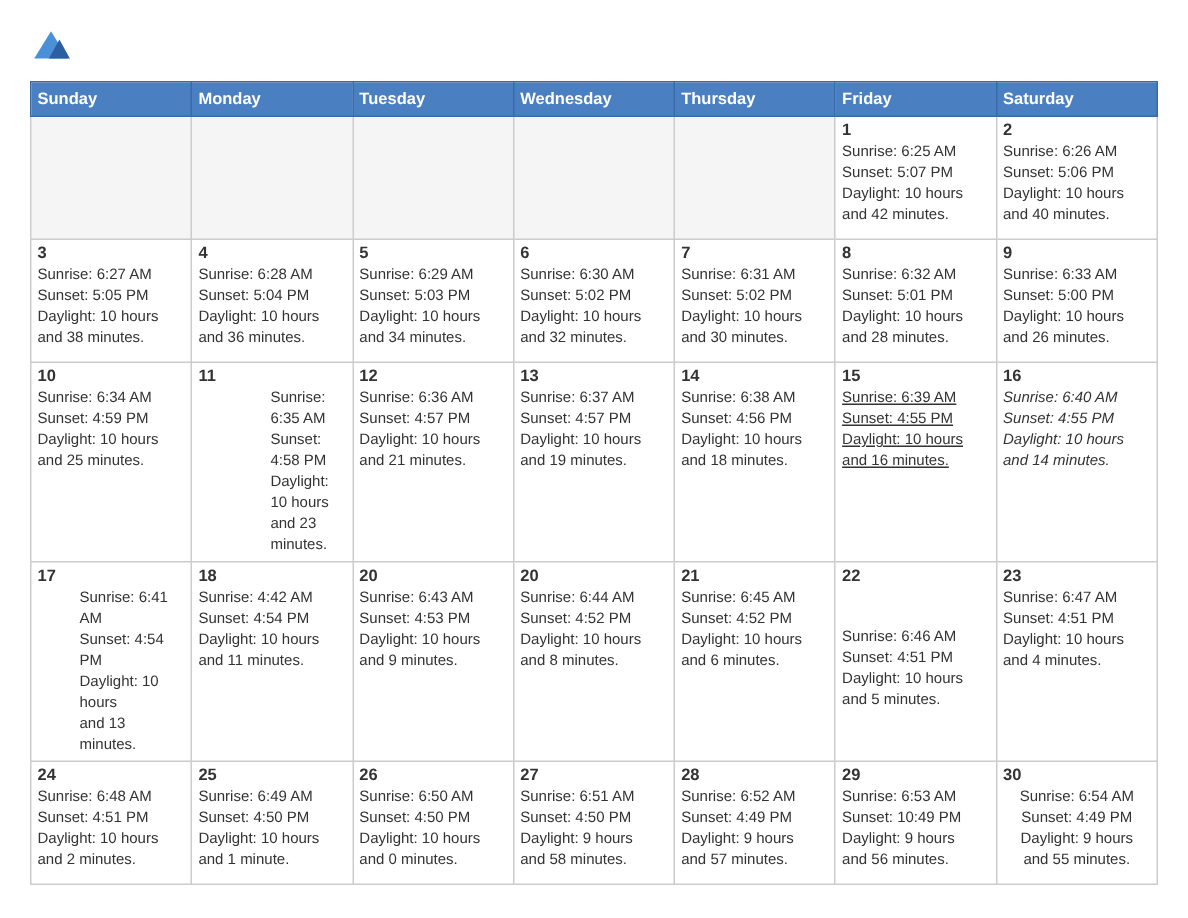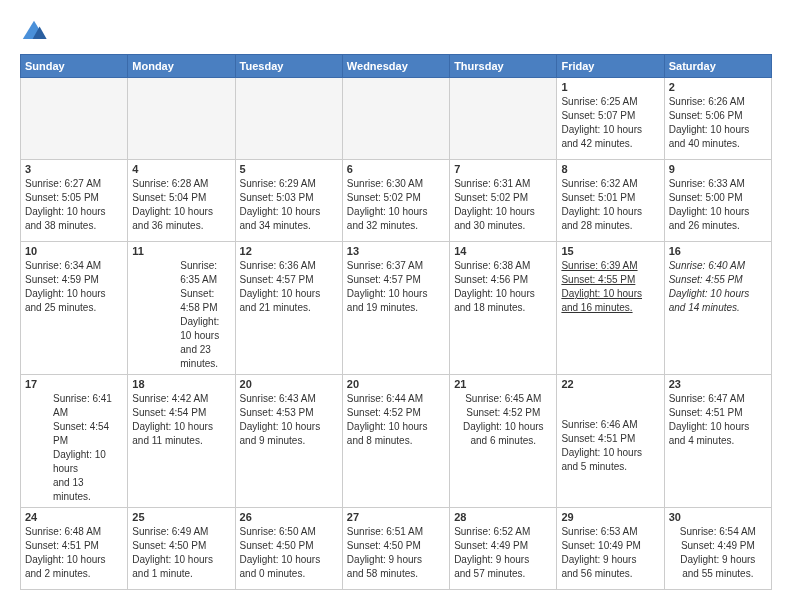--- a/index.html
+++ b/index.html
@@ -273,21 +273,21 @@
           </td>
           <td>
             <span class="day-num">20</span>
             <div class="day-info" style="white-space: pre-line;">Sunrise: 6:44 AM
 Sunset: 4:52 PM
 Daylight: 10 hours
 and 8 minutes.</div>
           </td>
           <td>
             <span class="day-num">21</span>
-            <div class="day-info" style="white-space: pre-line; text-align: center;">Sunrise: 6:45 AM
+            <div class="day-info" style="white-space: pre-line;">Sunrise: 6:45 AM
 Sunset: 4:52 PM
 Daylight: 10 hours
 and 6 minutes.</div>
           </td>
           <td>
             <span class="day-num">22</span>
             <div class="day-info" style="white-space: pre-line; margin-top: 28px;">Sunrise: 6:46 AM
 Sunset: 4:51 PM
 Daylight: 10 hours
 and 5 minutes.</div>

